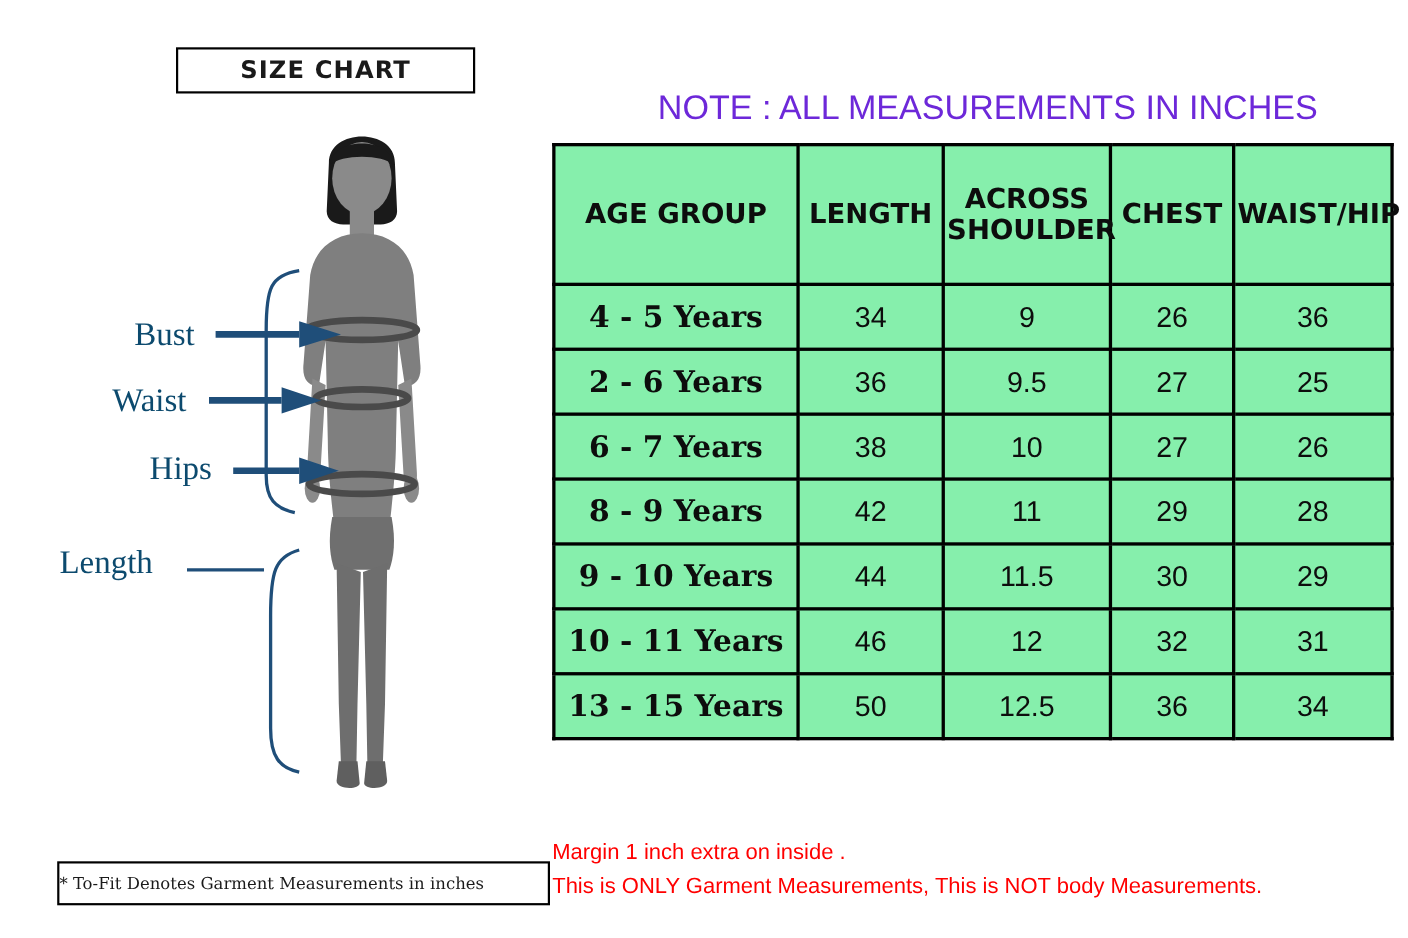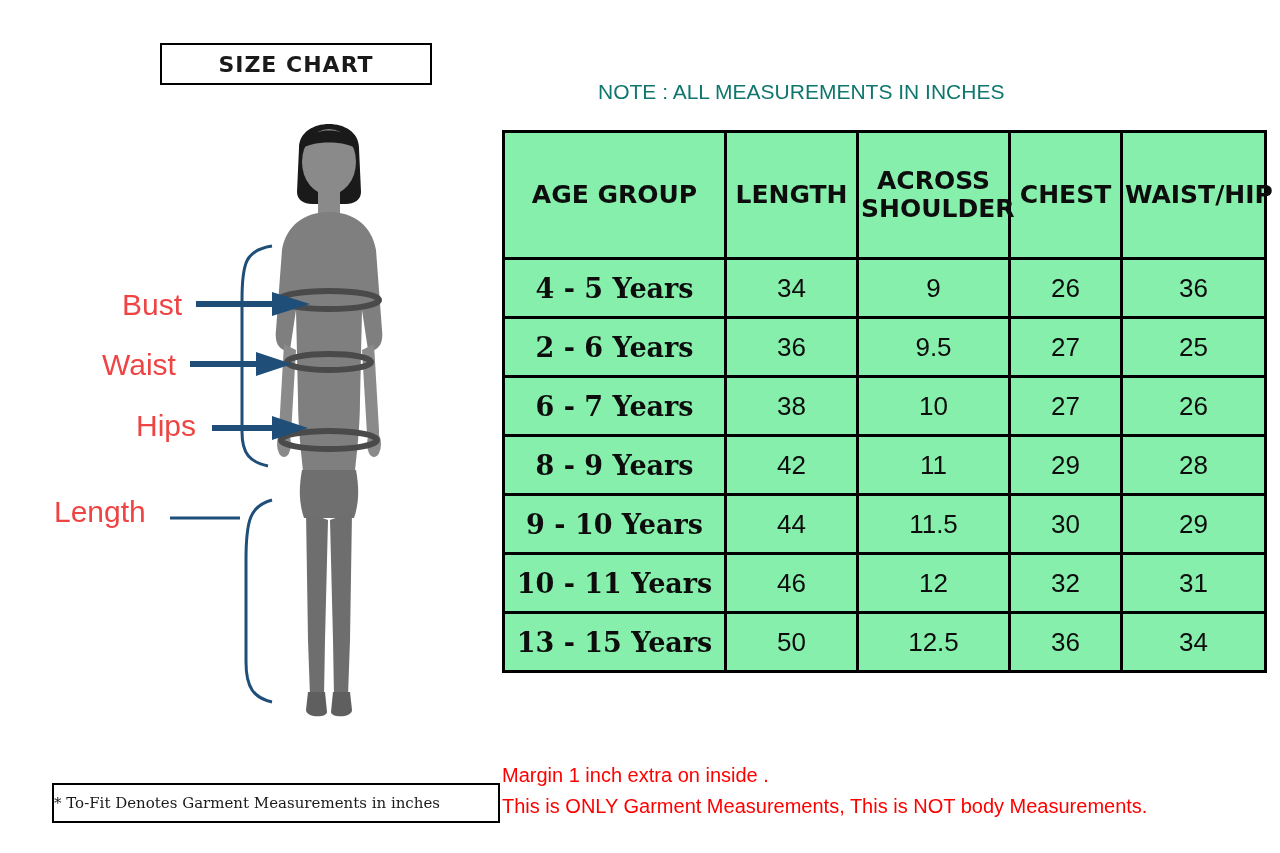--- a/index.html
+++ b/index.html
@@ -48,23 +48,23 @@
   #figure-wrap {
     position: absolute;
     left: 200px;
     top: 100px;
     width: 210px;
     height: 640px;
   }
 
   .measure-label {
     position: absolute;
-    font-family: Liberation Sans, sans-serif;
+    font-family: Liberation Serif, serif;
     font-size: 30px;
-    color: #ef4444;
+    color: #0c4a6e;
     white-space: nowrap;
   }
   #label-bust  { left: 98px;  top: 288px; }
   #label-waist { left: 78px;  top: 348px; }
   #label-hips  { left: 112px; top: 409px; }
   #label-length{ left: 30px;  top: 495px; }
 
   #footnote-box {
     position: absolute;
     left: 28px;
@@ -90,22 +90,22 @@
     width: 800px;
     height: 853px;
   }
 
   #note-line {
     position: absolute;
     left: 118px;
     top: 80px;
     font-family: "Liberation Sans", sans-serif;
     font-weight: normal;
-    font-size: 21px;
-    color: #0f766e;
+    font-size: 31px;
+    color: #6d28d9;
     white-space: nowrap;
   }
 
   #size-table {
     position: absolute;
     left: 22px;
     top: 130px;
     width: 752px;
     border-collapse: collapse;
     table-layout: fixed;

